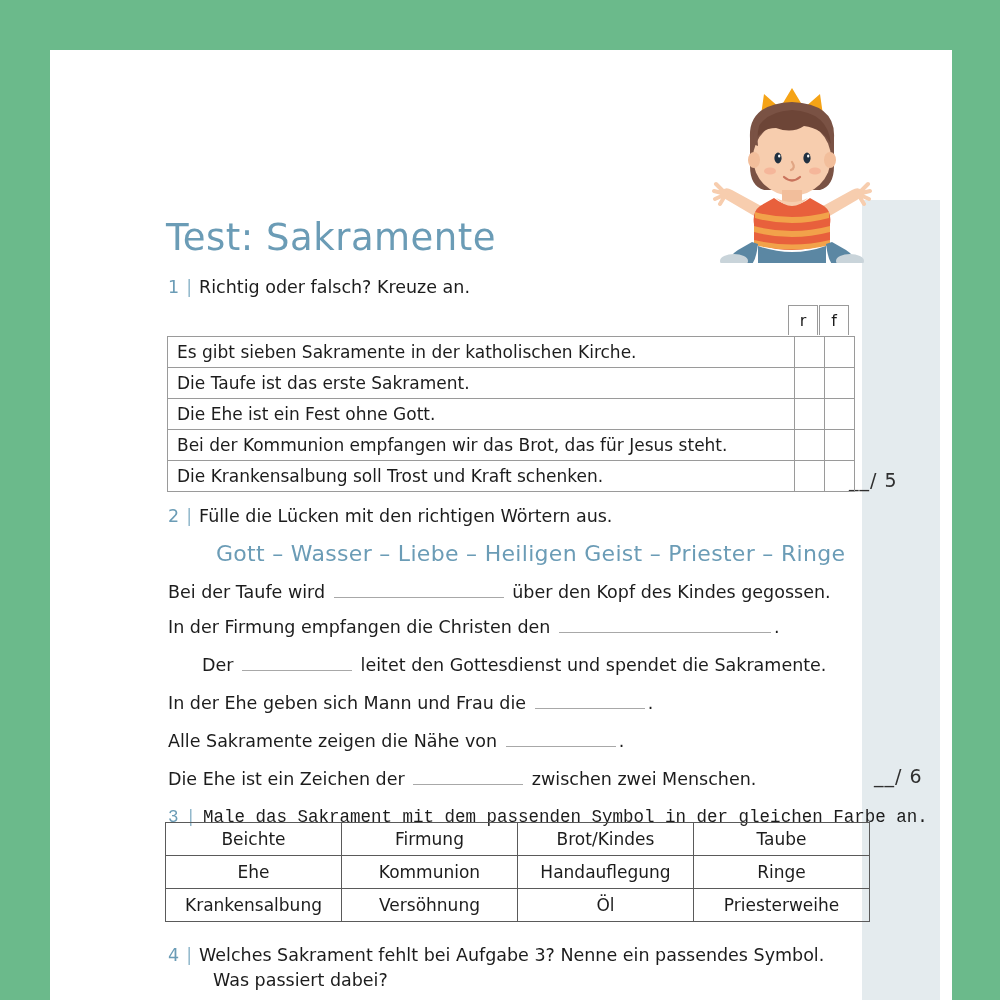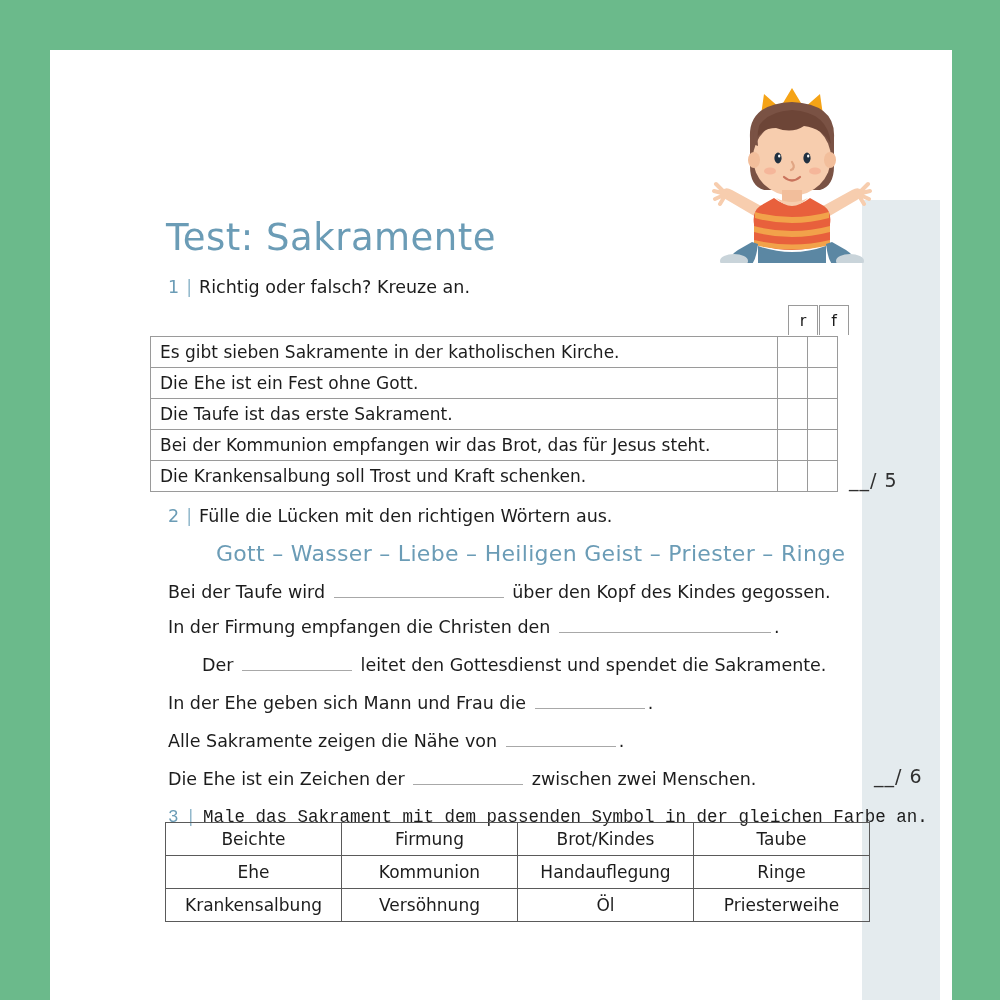--- a/index.html
+++ b/index.html
@@ -88,21 +88,21 @@
     top: 491px;
     font-size: 22px;
     color: #6B9CB6;
     white-space: nowrap;
     letter-spacing: 0.3px;
   }
 
   
   .tf-table {
     position: absolute;
-    left: 100px;
+    left: 117px;
     top: 286px;
     border-collapse: collapse;
   }
   .tf-table td {
     border: 1px solid #9a9a9a;
     height: 30px;
     font-size: 17px;
     color: #1c1c1c;
     padding: 0 0 0 9px;
     vertical-align: middle;
@@ -206,26 +206,26 @@
     </div>
 
     <table class="tf-table">
       <tbody>
         <tr>
           <td class="stmt">Es gibt sieben Sakramente in der katholischen Kirche.</td>
           <td class="box"></td>
           <td class="box"></td>
         </tr>
         <tr>
+          <td class="stmt">Die Taufe ist das erste Sakrament.</td>
+          <td class="box"></td>
+          <td class="box"></td>
+        </tr>
+        <tr>
           <td class="stmt">Die Ehe ist ein Fest ohne Gott.</td>
-          <td class="box"></td>
-          <td class="box"></td>
-        </tr>
-        <tr>
-          <td class="stmt">Die Taufe ist das erste Sakrament.</td>
           <td class="box"></td>
           <td class="box"></td>
         </tr>
         <tr>
           <td class="stmt">Bei der Kommunion empfangen wir das Brot, das für Jesus steht.</td>
           <td class="box"></td>
           <td class="box"></td>
         </tr>
         <tr>
           <td class="stmt">Die Krankensalbung soll Trost und Kraft schenken.</td>
@@ -294,20 +294,24 @@
         </tr>
         <tr>
           <td>Krankensalbung</td>
           <td>Versöhnung</td>
           <td>Öl</td>
           <td>Priesterweihe</td>
         </tr>
       </tbody>
     </table>
 
+    <div class="task t4">
+      <span class="num">4</span><span class="bar">|</span><span>Welches Sakrament fehlt bei Aufgabe 3? Nenne ein passendes Symbol.</span>
+      <span class="line2">Was passiert dabei?</span>
+    </div>
 
   </div>
 
   <div class="boy">
     <svg viewBox="0 0 160 185" width="160" height="185" xmlns="http://www.w3.org/2000/svg">
 
       <path d="M48 44 L52 16 L68 30 L80 10 L92 30 L108 16 L112 44 Z" fill="#F5A316"></path>
       <path d="M48 44 L112 44 L110 50 L50 50 Z" fill="#E8940D"></path>
 
       <path d="M38 60 Q36 26 80 24 Q124 26 122 60 L122 88 Q122 108 108 112 L52 112 Q38 108 38 88 Z" fill="#7A5244"></path>

